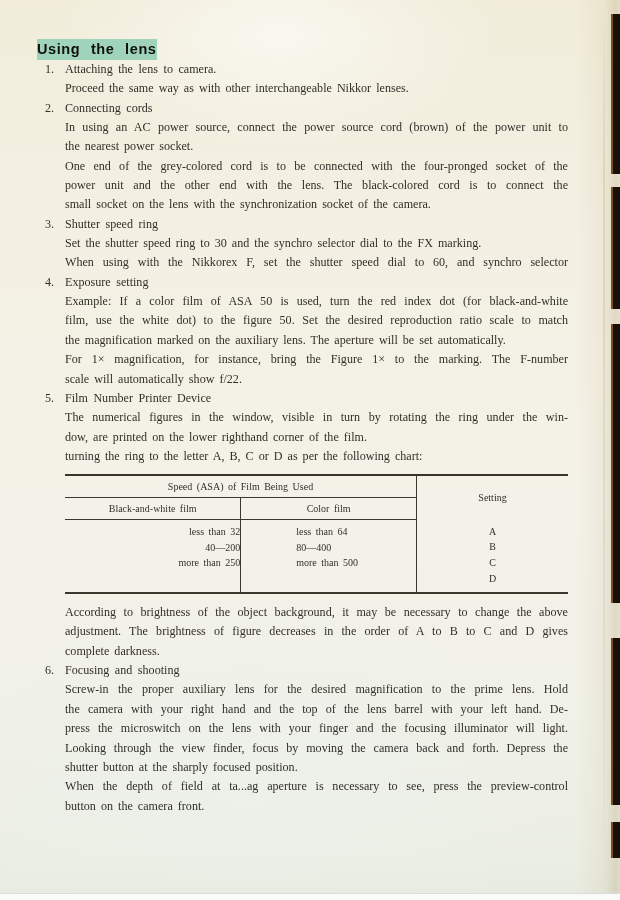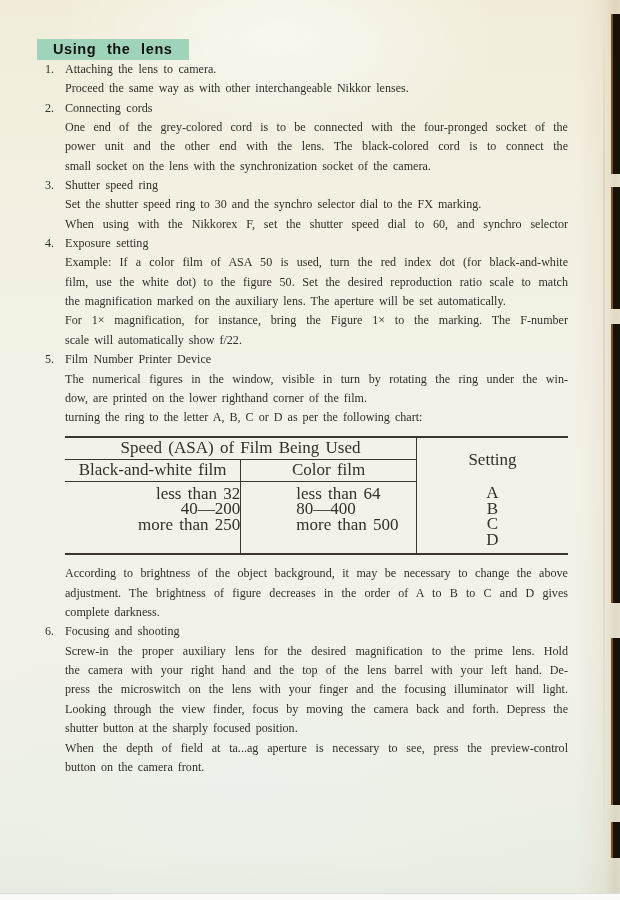--- a/index.html
+++ b/index.html
@@ -26,21 +26,21 @@
     border-left:2px solid rgba(145,90,40,0.85);
     box-sizing:border-box;
   }
   .bottom-strip {
     position:absolute; left:0; top:893px; width:620px; height:7px;
     background:#fbfbf9;
     border-top:1px solid rgba(120,130,125,0.25);
   }
   .heading {
     position:absolute; left:37px; top:39px; height:21px;
-    padding:0 16px; line-height:21px;
+    padding:0 0; line-height:21px;
     font-family:"Liberation Sans","DejaVu Sans",sans-serif;
     font-weight:bold; font-size:14.5px; color:#101010;
     letter-spacing:0.6px; word-spacing:6px;
   }
   .content {
     position:absolute; left:45px; top:60px; width:523px;
     font-size:12.1px; line-height:19.35px; color:#332f29;
   }
   .item { display:flex; }
   .item .num { width:20px; flex:0 0 20px; }
@@ -48,21 +48,21 @@
   .para { margin-left:20px; width:503px; }
   .line {
     text-align:justify; text-align-last:justify;
     word-spacing:-0.2px;
   }
   .line.last { text-align-last:left; word-spacing:2px; }
   
   .ftable {
     border-collapse:collapse; table-layout:fixed;
     width:503px; margin:8px 0 9px 20px;
-    color:#332f29; font-size:17px;
+    color:#332f29; font-size:10px;
     border-top:2px solid #3a362c; border-bottom:2px solid #3a362c;
   }
   .ftable th { font-weight:normal; padding:0; }
   .ftable .gh { height:21px; text-align:center; border-bottom:1.4px solid #3a362c; word-spacing:2px; }
   .ftable .seth { border-left:1.6px solid #3a362c; text-align:center; word-spacing:2px; }
   .ftable .sub { height:21px; text-align:center; border-bottom:1.6px solid #3a362c; word-spacing:2px; }
   .ftable .sub.bw { border-right:1.6px solid #3a362c; }
   .ftable td { vertical-align:top; padding:4px 0 6px 0; }
   .ftable td .tl { line-height:15.6px; word-spacing:2px; }
   .ftable .bwc { border-right:1.6px solid #3a362c; padding-left:58px;text-align:right; }
@@ -78,20 +78,24 @@
       <div class="item">
         <span class="num">1.</span>
         <span class="ititle">Attaching the lens to camera.</span>
       </div>
       <div class="para">
         <div class="line last">Proceed the same way as with other interchangeable Nikkor lenses.</div>
       </div>
       <div class="item">
         <span class="num">2.</span>
         <span class="ititle">Connecting cords</span>
+      </div>
+      <div class="para">
+        <div class="line">In using an AC power source, connect the power source cord (brown) of the power unit to</div>
+        <div class="line last">the nearest power socket.</div>
       </div>
       <div class="para">
         <div class="line">One end of the grey-colored cord is to be connected with the four-pronged socket of the</div>
         <div class="line">power unit and the other end with the lens.  The black-colored cord is to connect the</div>
         <div class="line last">small socket on the lens with the synchronization socket of the camera.</div>
       </div>
       <div class="item">
         <span class="num">3.</span>
         <span class="ititle">Shutter speed ring</span>
       </div>

